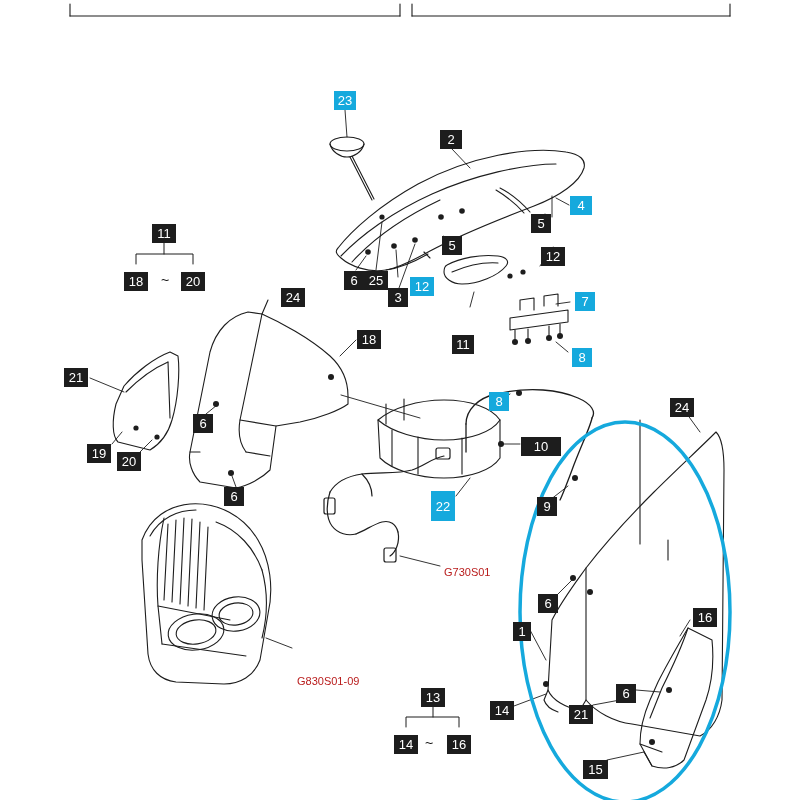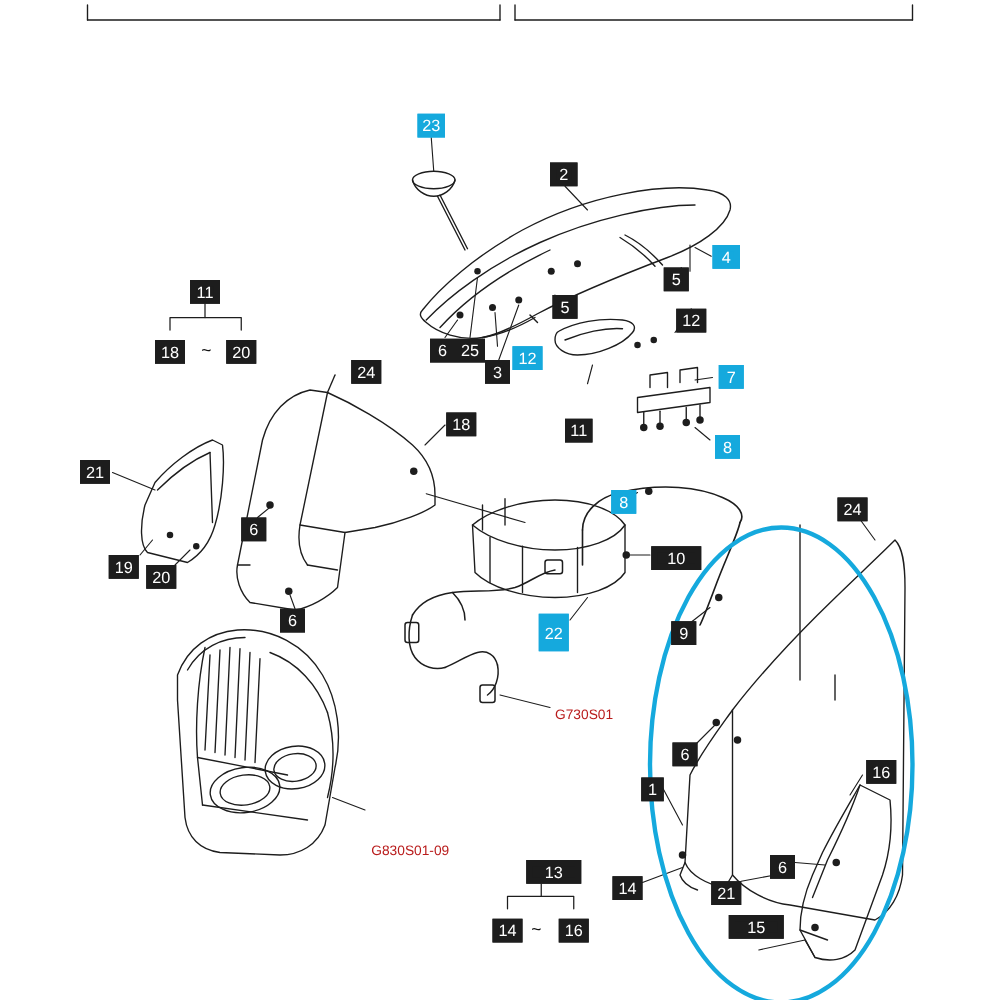--- a/index.html
+++ b/index.html
@@ -397,39 +397,39 @@
     </div>
   <div class="callout dark" style="left:538px;top:594px;width:20px;height:19px;">
       <span>6</span>
     </div>
   <div class="callout dark" style="left:693px;top:608px;width:24px;height:19px;">
       <span>16</span>
     </div>
   <div class="callout dark" style="left:513px;top:622px;width:18px;height:19px;">
       <span>1</span>
     </div>
-  <div class="callout dark" style="left:421px;top:688px;width:44px;height:19px;">
+  <div class="callout dark" style="left:421px;top:688px;width:24px;height:19px;">
       <span>13</span>
     </div>
   <div class="callout dark" style="left:616px;top:684px;width:20px;height:19px;">
       <span>6</span>
     </div>
   <div class="callout dark" style="left:490px;top:701px;width:24px;height:19px;">
       <span>14</span>
     </div>
   <div class="callout dark" style="left:569px;top:705px;width:24px;height:19px;">
       <span>21</span>
     </div>
   <div class="callout dark" style="left:394px;top:735px;width:24px;height:19px;">
       <span>14</span>
     </div>
   <div class="callout dark" style="left:447px;top:735px;width:24px;height:19px;">
       <span>16</span>
     </div>
-  <div class="callout dark" style="left:583px;top:732px;width:44px;height:19px;">
+  <div class="callout dark" style="left:583px;top:760px;width:25px;height:19px;">
       <span>15</span>
     </div>
 
   <div class="tilde" style="left:161px;top:272px;"><span>~</span></div>
   <div class="tilde" style="left:425px;top:735px;"><span>~</span></div>
 
   <div class="partlabel" style="left:444px;top:566px;"><span>G730S01</span></div>
   <div class="partlabel" style="left:297px;top:647px;margin-top:28px;"><span>G830S01-09</span></div>
 
 </div>

